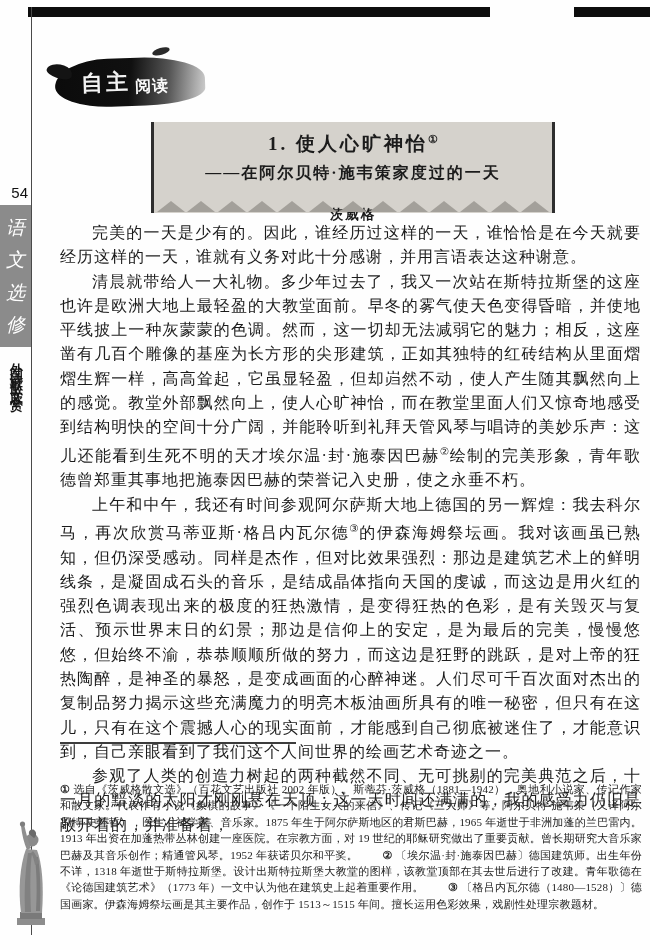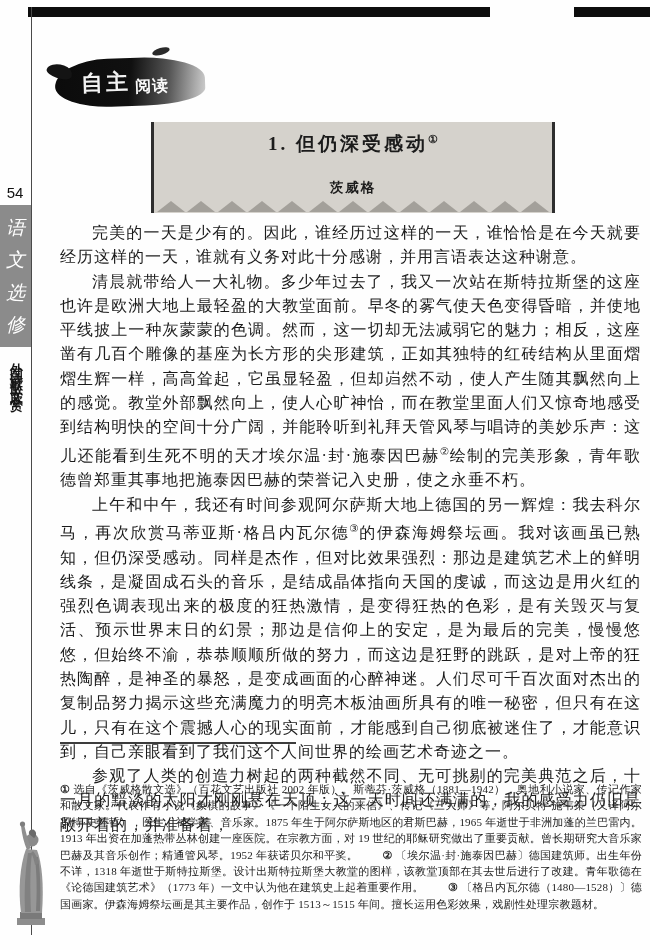--- a/index.html
+++ b/index.html
@@ -9,21 +9,21 @@
     font-family:"Liberation Serif", serif;color:#1b1b1b;
   }
   
   .top-bar{position:absolute;top:7px;height:10px;background:#0d0d0d;}
   .top-bar.left{left:28px;width:462px;}
   .top-bar.right{left:574px;width:76px;}
   
   .margin-rule{position:absolute;left:31px;top:7px;width:1px;height:928px;background:#4a4a4a;}
   
   .page-num{
-    position:absolute;left:2px;top:184px;width:26px;text-align:center;
+    position:absolute;left:2px;top:184px;width:26px;text-align:right;
     font-family:"Liberation Sans", sans-serif;font-size:15px;color:#111;
   }
   
   .badge{
     position:absolute;left:55px;top:58px;width:150px;height:48px;
     background:linear-gradient(96deg,#0b0b0b 0%,#101010 50%,#555 75%,#a9a9a9 92%,#cfcfcf 100%);
     border-radius:46% 58% 52% 48% / 72% 60% 42% 58%;
     transform:rotate(-2deg);
     display:flex;align-items:center;padding-left:26px;box-sizing:border-box;
   }
@@ -107,22 +107,23 @@
       <span>修</span>
     </div>
 
   <div class="subject-vert">外国诗歌散文欣赏</div>
 
   <div class="title-box">
     <div class="side l"></div>
     <div class="side r"></div>
     <div class="t-row1">
       <span>1.</span>
-      <span>但仍深受感动</span><sup>①</sup>
+      <span>使人心旷神怡</span><sup>①</sup>
     </div>
+    <div class="t-row2">——在阿尔贝特·施韦策家度过的一天</div>
     <div class="t-row3">茨威格</div>
     <div class="tri-row">
         <span class="tri"></span>
         <span class="tri"></span>
         <span class="tri"></span>
         <span class="tri"></span>
         <span class="tri"></span>
         <span class="tri"></span>
         <span class="tri"></span>
         <span class="tri"></span>

